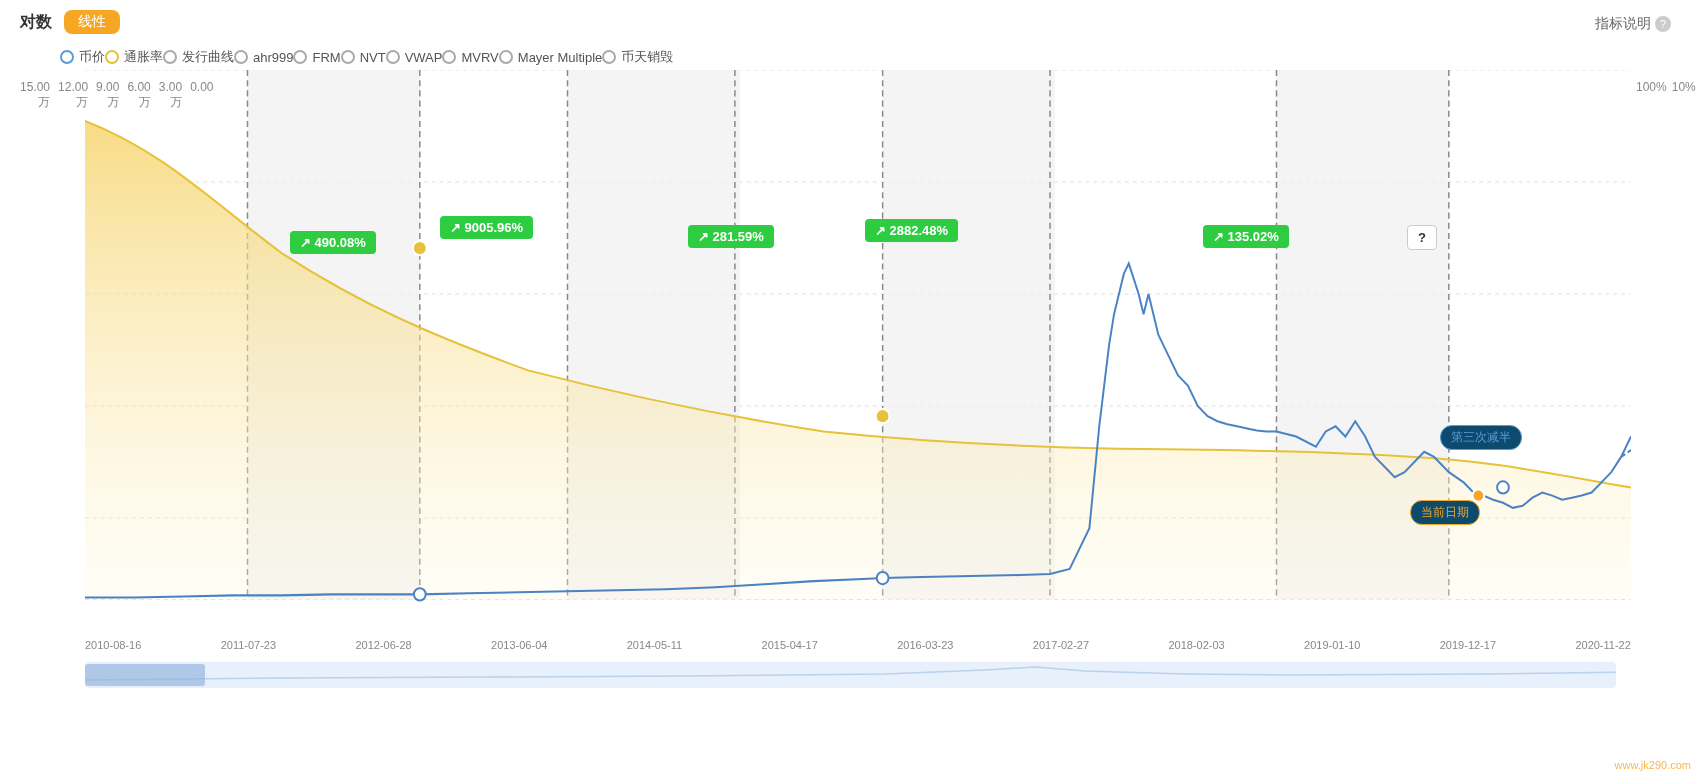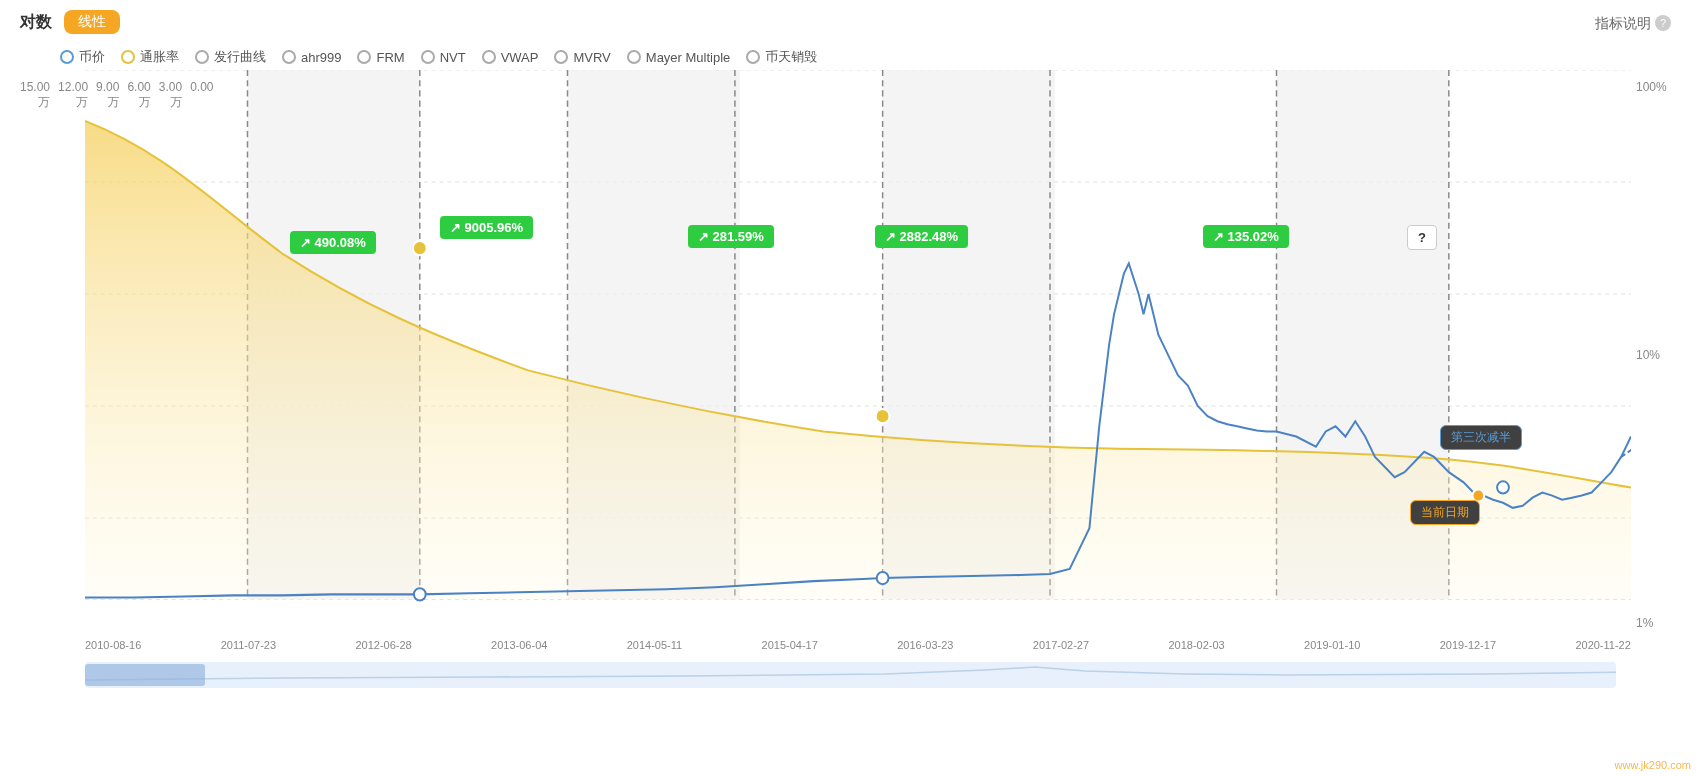--- a/index.html
+++ b/index.html
@@ -35,40 +35,39 @@
       cursor: pointer;
     }
 
     .index-label {
       position: absolute;
       right: 30px;
       top: 15px;
       font-size: 14px;
       color: #666;
       display: flex;
-      align-items: flex-start;
+      align-items: center;
       gap: 4px;
     }
 
     .help-icon {
       width: 16px;
       height: 16px;
       background: #ccc;
       border-radius: 50%;
       display: inline-flex;
       align-items: center;
       justify-content: center;
       font-size: 11px;
       color: #fff;
     }
 
     .legend-row {
       display: flex;
       align-items: center;
-      gap: 16px;
       padding: 4px 60px;
       flex-wrap: wrap;
     }
 
     .legend-item {
       display: flex;
       align-items: center;
       gap: 5px;
       font-size: 13px;
       color: #555;
@@ -115,21 +114,21 @@
       padding-right: 8px;
     }
 
     .y-axis-right {
       position: absolute;
       right: 0;
       top: 0;
       width: 50px;
       height: 100%;
       display: flex;
-      flex-direction: column;
+      flex-direction: row;
       justify-content: space-between;
       padding: 10px 0 30px 0;
     }
 
     .y-label-right {
       font-size: 12px;
       color: #888;
       padding-left: 5px;
     }
 
@@ -172,23 +171,23 @@
 
     .pct-badge.question {
       background: #fff;
       border: 1px solid #ccc;
       color: #333;
     }
 
     
     .bubble {
       position: absolute;
-      background: #404040;
+      background: #0c4a6e;
       border: 1.5px solid #aaa;
-      border-radius: 6px;
+      border-radius: 12px;
       padding: 3px 10px;
       font-size: 12px;
       color: #333;
       white-space: nowrap;
     }
 
     .bubble.blue-border {
       border-color: #5b9bd5;
       color: #5b9bd5;
     }
@@ -464,21 +463,21 @@
       <div class="x-label">2018-02-03</div>
       <div class="x-label">2019-01-10</div>
       <div class="x-label">2019-12-17</div>
       <div class="x-label">2020-11-22</div>
     </div>
 
   <div id="badges-container">
       <div class="pct-badge" style="left: 270px; top: 153px; margin-top: 8px;">↗ 490.08%</div>
       <div class="pct-badge" style="left: 420px; top: 146px;">↗ 9005.96%</div>
       <div class="pct-badge" style="left: 668px; top: 155px;">↗ 281.59%</div>
-      <div class="pct-badge" style="left: 845px; top: 155px; margin-left: 10px;">↗ 2882.48%</div>
+      <div class="pct-badge" style="left: 845px; top: 149px;">↗ 2882.48%</div>
       <div class="pct-badge" style="left: 1183px; top: 155px;">↗ 135.02%</div>
       <div class="pct-badge question" style="left: 1387px; top: 155px;">?</div>
     </div>
 
   <div class="bubble blue-border" style="position:absolute; left:1420px; top:355px;">
     <span>第三次减半</span>
   </div>
   <div class="bubble orange-border" style="position:absolute; left:1390px; top:430px;">
     <span>当前日期</span>
   </div>

